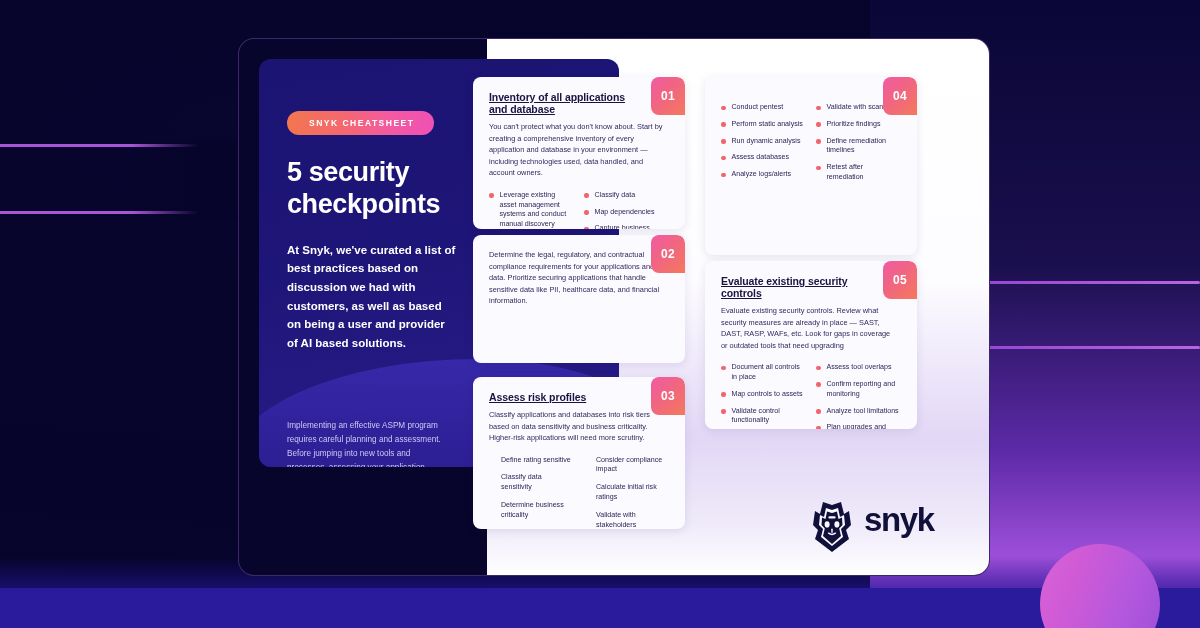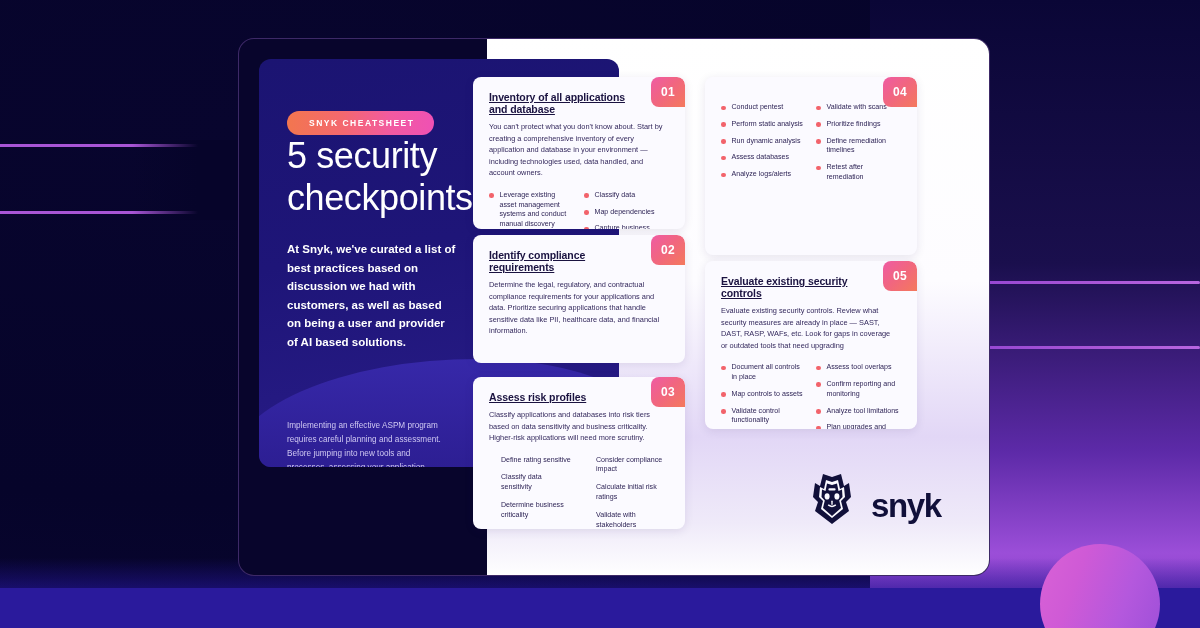--- a/index.html
+++ b/index.html
@@ -102,22 +102,23 @@
   .badge-cheat {
     display: inline-block;
     padding: 7px 20px 7px 22px;
     border-radius: 20px;
     background: linear-gradient(90deg, #f2764f 0%, #f4686f 38%, #f25aa0 70%, #ef51b4 100%);
     color: #ffffff;
     font-size: 8.5px; font-weight: 700; letter-spacing: 1.5px;
     white-space: nowrap;
   }
   .headline {
+    margin-top: 22px;
     color: #ffffff;
-    font-size: 36px; font-weight: 400; line-height: 1.18;
+    font-size: 27px; font-weight: 700; line-height: 1.18;
     letter-spacing: -0.4px;
   }
   .intro {
     margin-top: 20px;
     color: #ffffff;
     font-size: 11.5px; font-weight: 700; line-height: 1.62;
     width: 170px;
   }
   .footnote {
     position: absolute; left: 28px; top: 360px; z-index: 3;
@@ -145,21 +146,21 @@
     margin-bottom: 6px;
     text-decoration: underline;
   }
   .card-desc {
     color: #33285c;
     font-size: 7.4px; line-height: 1.56;
     padding-right: 6px;
   }
   .num {
     position: absolute; right: 0; top: 0;
-    width: 34px; height: 30px;
+    width: 34px; height: 38px;
     border-radius: 8px 8px 0 8px;
     background: linear-gradient(135deg, #ef5ba4 0%, #f1667f 48%, #f4795c 100%);
     color: #ffffff;
     font-size: 12px; font-weight: 700;
     display: flex; align-items: center; justify-content: center;
     letter-spacing: .3px;
   }
   .cols {
     display: flex; gap: 10px; margin-top: 12px;
   }
@@ -179,22 +180,22 @@
 
   
   #card1 { left: 234px; top: 38px; width: 212px; height: 152px; }
   #card2 { left: 234px; top: 196px; width: 212px; height: 128px; }
   #card3 { left: 234px; top: 338px; width: 212px; height: 152px; }
   #card4 { left: 466px; top: 38px; width: 212px; height: 178px; }
   #card5 { left: 466px; top: 222px; width: 212px; height: 168px; }
 
   
   .logo {
-    position: absolute; left: 570px; top: 434px; z-index: 6;
-    display: flex; align-items: flex-end; gap: 16px;
+    position: absolute; left: 570px; top: 462px; z-index: 6;
+    display: flex; align-items: flex-start; gap: 9px;
   }
   .logo-word {
     color: #11103a; font-size: 33px; font-weight: 700; letter-spacing: -1.4px;
   }
 </style>
 </head>
 <body>
 
 <div class="bg-root">
   <div class="bg-right-glow"></div>
@@ -249,21 +250,20 @@
             </div>
             <div class="li">
               <span class="dot"></span>
               <span>Capture business criticality</span>
             </div>
           </div>
         </div>
       </div>
     <div class="card card-white" id="card2">
         <div class="num">02</div>
-        <div class="card-title">Identify compliance requirements</div>
         <div class="card-desc">Determine the legal, regulatory, and contractual compliance requirements for your applications and data. Prioritize securing applications that handle sensitive data like PII, healthcare data, and financial information.</div>
       </div>
     <div class="card card-white" id="card3">
         <div class="num">03</div>
         <div class="card-title">Assess risk profiles</div>
         <div class="card-desc">Classify applications and databases into risk tiers based on data sensitivity and business criticality. Higher-risk applications will need more scrutiny.</div>
         <div class="cols">
           <div class="col">
             <div class="li nodot">
               <span>Define rating sensitive</span>

